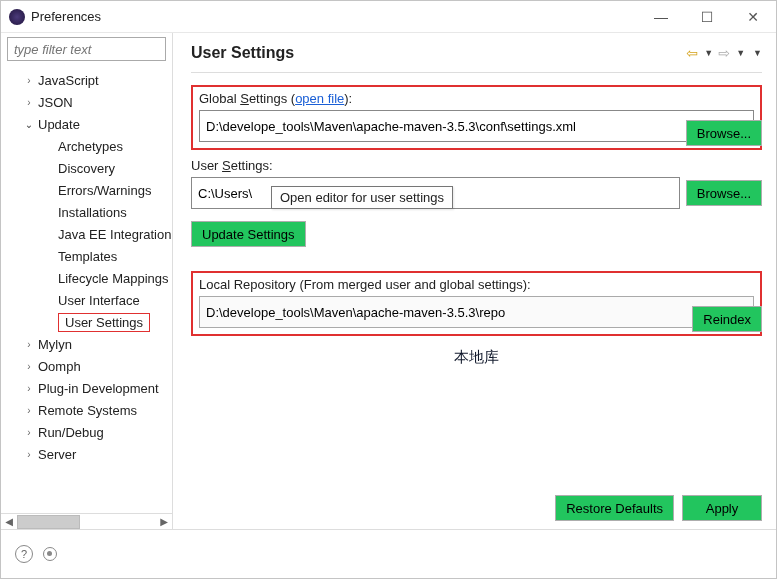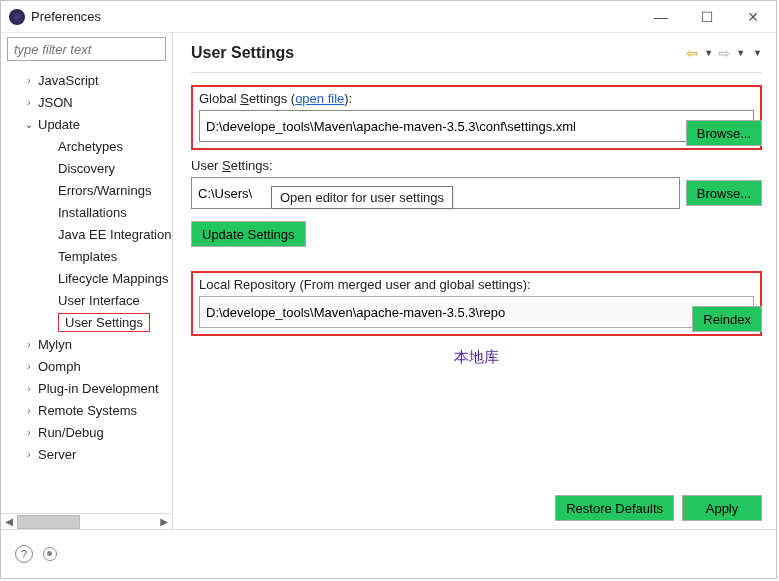--- a/index.html
+++ b/index.html
@@ -40,21 +40,21 @@
     .box-red { border: 2px solid #e03030; padding: 4px 6px 6px 6px; margin-bottom: 4px; }
     .form-label { font-size: 13px; margin-bottom: 4px; display: inline-block; }
     .underline { text-decoration: underline; }
     .link { color: #1a5fd6; text-decoration: underline; cursor: pointer; }
     .form-row { display: flex; align-items: center; gap: 6px; }
     .text-input { flex: 1; height: 32px; padding: 2px 6px; font-size: 13px; border: 1px solid #888; background: #fff; }
     .text-input.readonly { background: #fafafa; border: 1px solid #aaa; }
     .btn { height: 26px; padding: 0 10px; font-size: 13px; background: #22c55e; border: 1px solid #adadad; cursor: pointer; }
     .btn.default { border: 1.5px solid #0078d7; }
     .tooltip { position: absolute; background: #fefefe; border: 1px solid #767676; padding: 3px 8px; font-size: 13px; z-index: 10; box-shadow: 1px 1px 2px rgba(0,0,0,0.1); }
-    .annotation { color: #4c1d95; font-size: 15px; text-align: center; margin-top: 10px; font-family: 'SimSun', serif; }
+    .annotation { color: #0f172a; font-size: 15px; text-align: center; margin-top: 10px; font-family: 'SimSun', serif; }
     .spacer { flex: 1; }
     .pane-footer { display: flex; justify-content: flex-end; gap: 8px; padding-top: 8px; }
     .bottom-bar { height: 48px; display: flex; align-items: center; padding: 0 14px; }
     .help-icons { display: flex; gap: 10px; align-items: center; }
     .help-icon { width: 18px; height: 18px; border: 1.5px solid #888; border-radius: 50%; display: flex; align-items: center; justify-content: center; font-size: 11px; color: #666; }
     .dot-icon { width: 14px; height: 14px; border: 1.5px solid #888; border-radius: 50%; position: relative; }
     .dot-icon::after { content: ''; position: absolute; width: 5px; height: 5px; background: #888; border-radius: 50%; top: 3px; left: 3px; }
     .bottom-btns { margin-left: auto; display: flex; gap: 10px; }
     .bottom-btns .btn { width: 90px; }
     .user-settings-block { position: relative; margin-top: 6px; }

